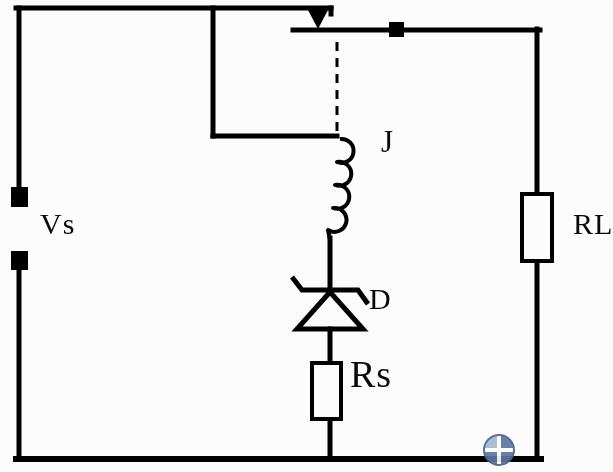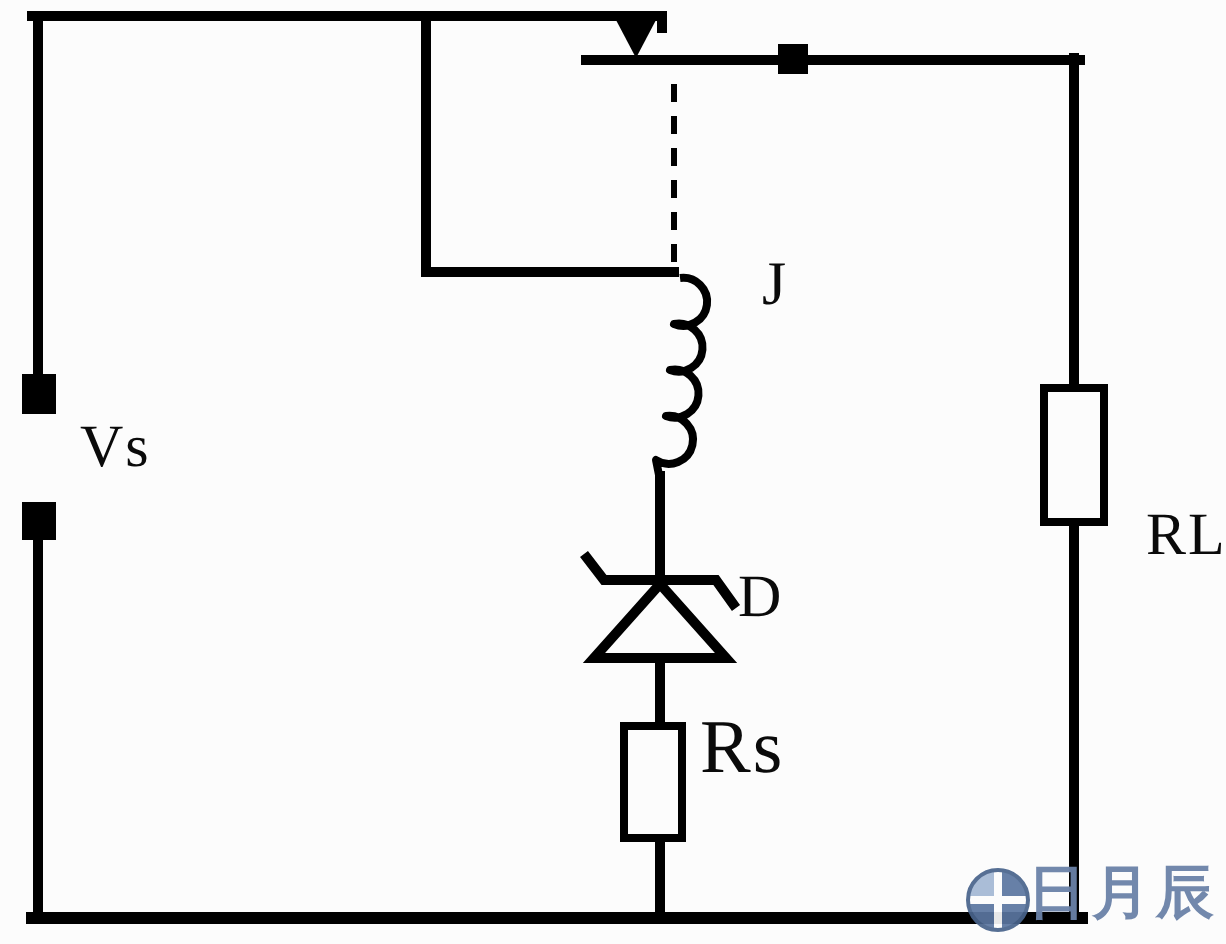--- a/index.html
+++ b/index.html
@@ -17,21 +17,21 @@
     color:#0a0a0a;
     font-weight:400;
     line-height:1;
     white-space:nowrap;
     letter-spacing:1px;
   }
   .lbl-vs{left:40px;top:209px;font-size:30px;text-align:center;}
   .lbl-j {left:381px;top:126px;font-size:31px;}
   .lbl-d {left:369px;top:284px;font-size:30px;}
   .lbl-rs{left:350px;top:355px;font-size:38px;}
-  .lbl-rl{left:573px;top:209px;font-size:30px;margin-top:44px;}
+  .lbl-rl{left:573px;top:209px;font-size:30px;}
   .watermark-text{
     position:absolute;
     left:514px;top:433px;
     font-size:29px;
     color:#6b82a8;
     letter-spacing:3px;
     opacity:.95;
     font-weight:600;
     line-height:1;
   }
@@ -94,15 +94,14 @@
       <circle cx="499" cy="450" r="15" fill="none" stroke="#49648c" stroke-width="2"></circle>
     </g>
   </svg>
 
   <div class="ref-label lbl-vs">Vs</div>
   <div class="ref-label lbl-j">J</div>
   <div class="ref-label lbl-d">D</div>
   <div class="ref-label lbl-rs">Rs</div>
   <div class="ref-label lbl-rl">RL</div>
 
-  <div class="watermark-text">日月辰</div>
 
 </div>
 
 </body></html>

